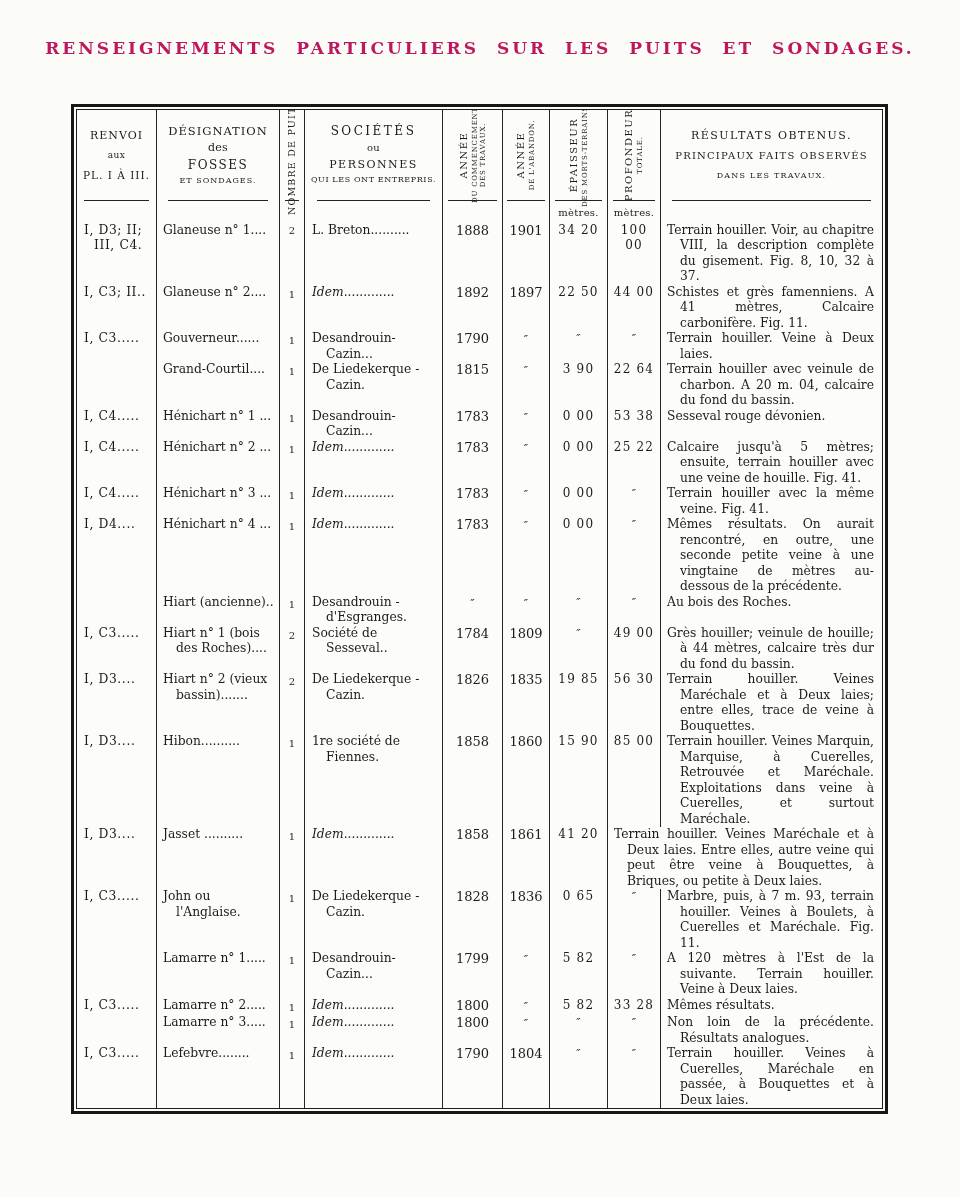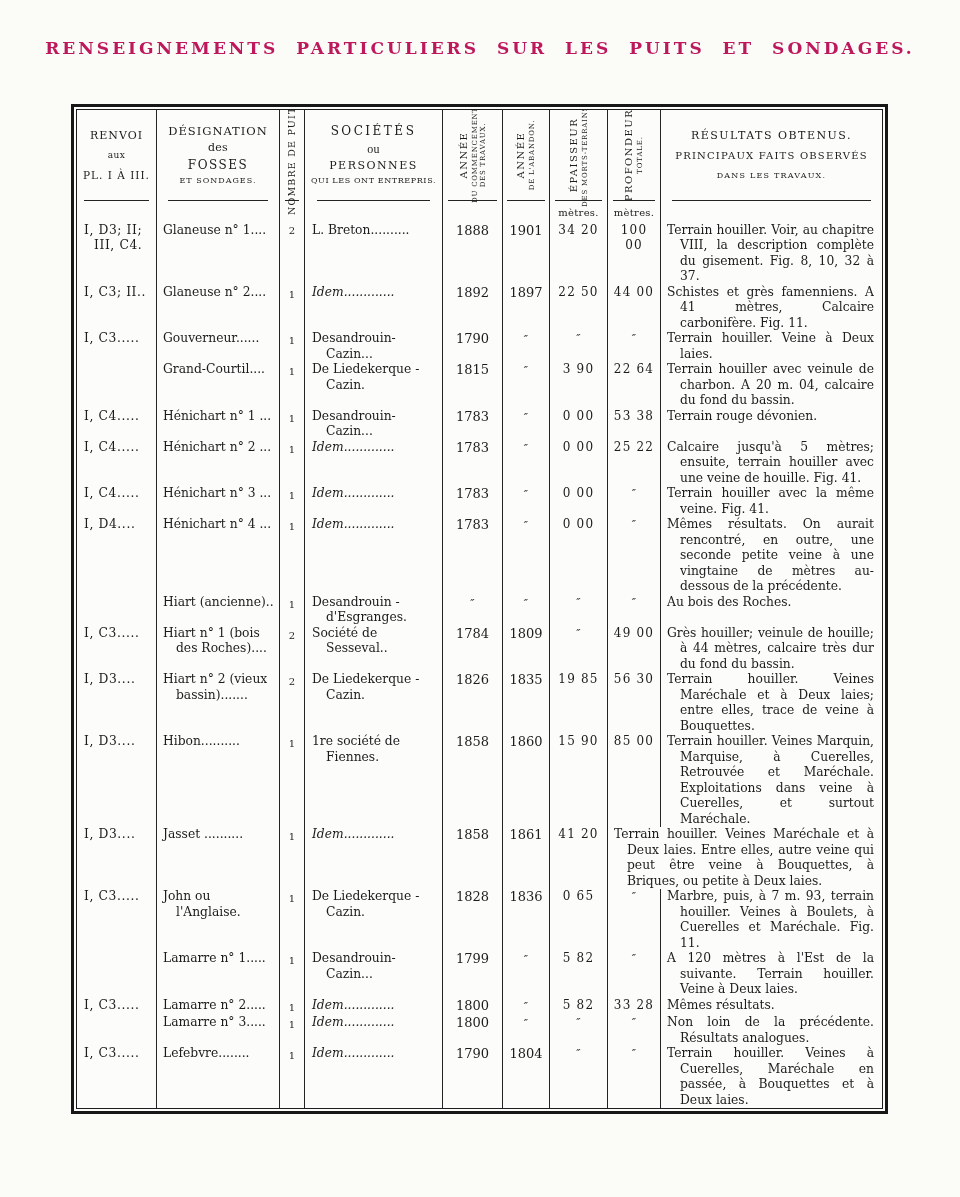--- a/index.html
+++ b/index.html
@@ -61,21 +61,21 @@
   }
   .th .hl{line-height:1.05;letter-spacing:1px;}
   .th.c1 .hl0{font-size:11px;}
   .th.c1 .hl1{font-size:9px;letter-spacing:.5px;}
   .th.c1 .hl2{font-size:10.5px;}
   .th.c2 .hl0{font-size:11.5px;}
   .th.c2 .hl1{font-size:11px;letter-spacing:.3px;}
   .th.c2 .hl2{font-size:12px;letter-spacing:1.5px;}
   .th.c2 .hl3{font-size:8px;}
   .th.c4 .hl0{font-size:12px;letter-spacing:2.5px;}
-  .th.c4 .hl1{font-size:12px;letter-spacing:.3px;font-family:Liberation Serif, serif;}
+  .th.c4 .hl1{font-size:10px;letter-spacing:.3px;}
   .th.c4 .hl2{font-size:11px;letter-spacing:1.5px;}
   .th.c4 .hl3{font-size:8px;letter-spacing:.6px;}
   .th.c9 .hl0{font-size:11px;letter-spacing:1.5px;}
   .th.c9 .hl1{font-size:10px;letter-spacing:1.2px;}
   .th.c9 .hl2{font-size:8px;letter-spacing:1.2px;}
   .th.vert{justify-content:center;padding:0;}
   .vtext{
     position:absolute;top:50%;left:50%;
     transform:translate(-50%,-50%) rotate(-90deg);
     white-space:nowrap;
@@ -301,21 +301,21 @@
             </div>
             <div class="cell td c3 nombre"><span>1</span></div>
             <div class="cell td c4 societe">
               <span>Desandrouin-Cazin...</span>
             </div>
             <div class="cell td c5 annee_commencement"><span>1783</span></div>
             <div class="cell td c6 annee_abandon"><span class="ditto">″</span></div>
             <div class="cell td c7 epaisseur"><span>0 00</span></div>
             <div class="cell td c8 profondeur"><span>53 38</span></div>
             <div class="cell td c9 resultats">
-              <span>Terrain rouge dévonien.</span>
+              <span>Sesseval rouge dévonien.</span>
             </div>
           </div>
           <div class="tr">
             <div class="cell td c1 renvoi">
               <span>I, C4.....</span>
             </div>
             <div class="cell td c2 designation">
               <span>Hénichart n° 2 ...</span>
             </div>
             <div class="cell td c3 nombre"><span>1</span></div>

